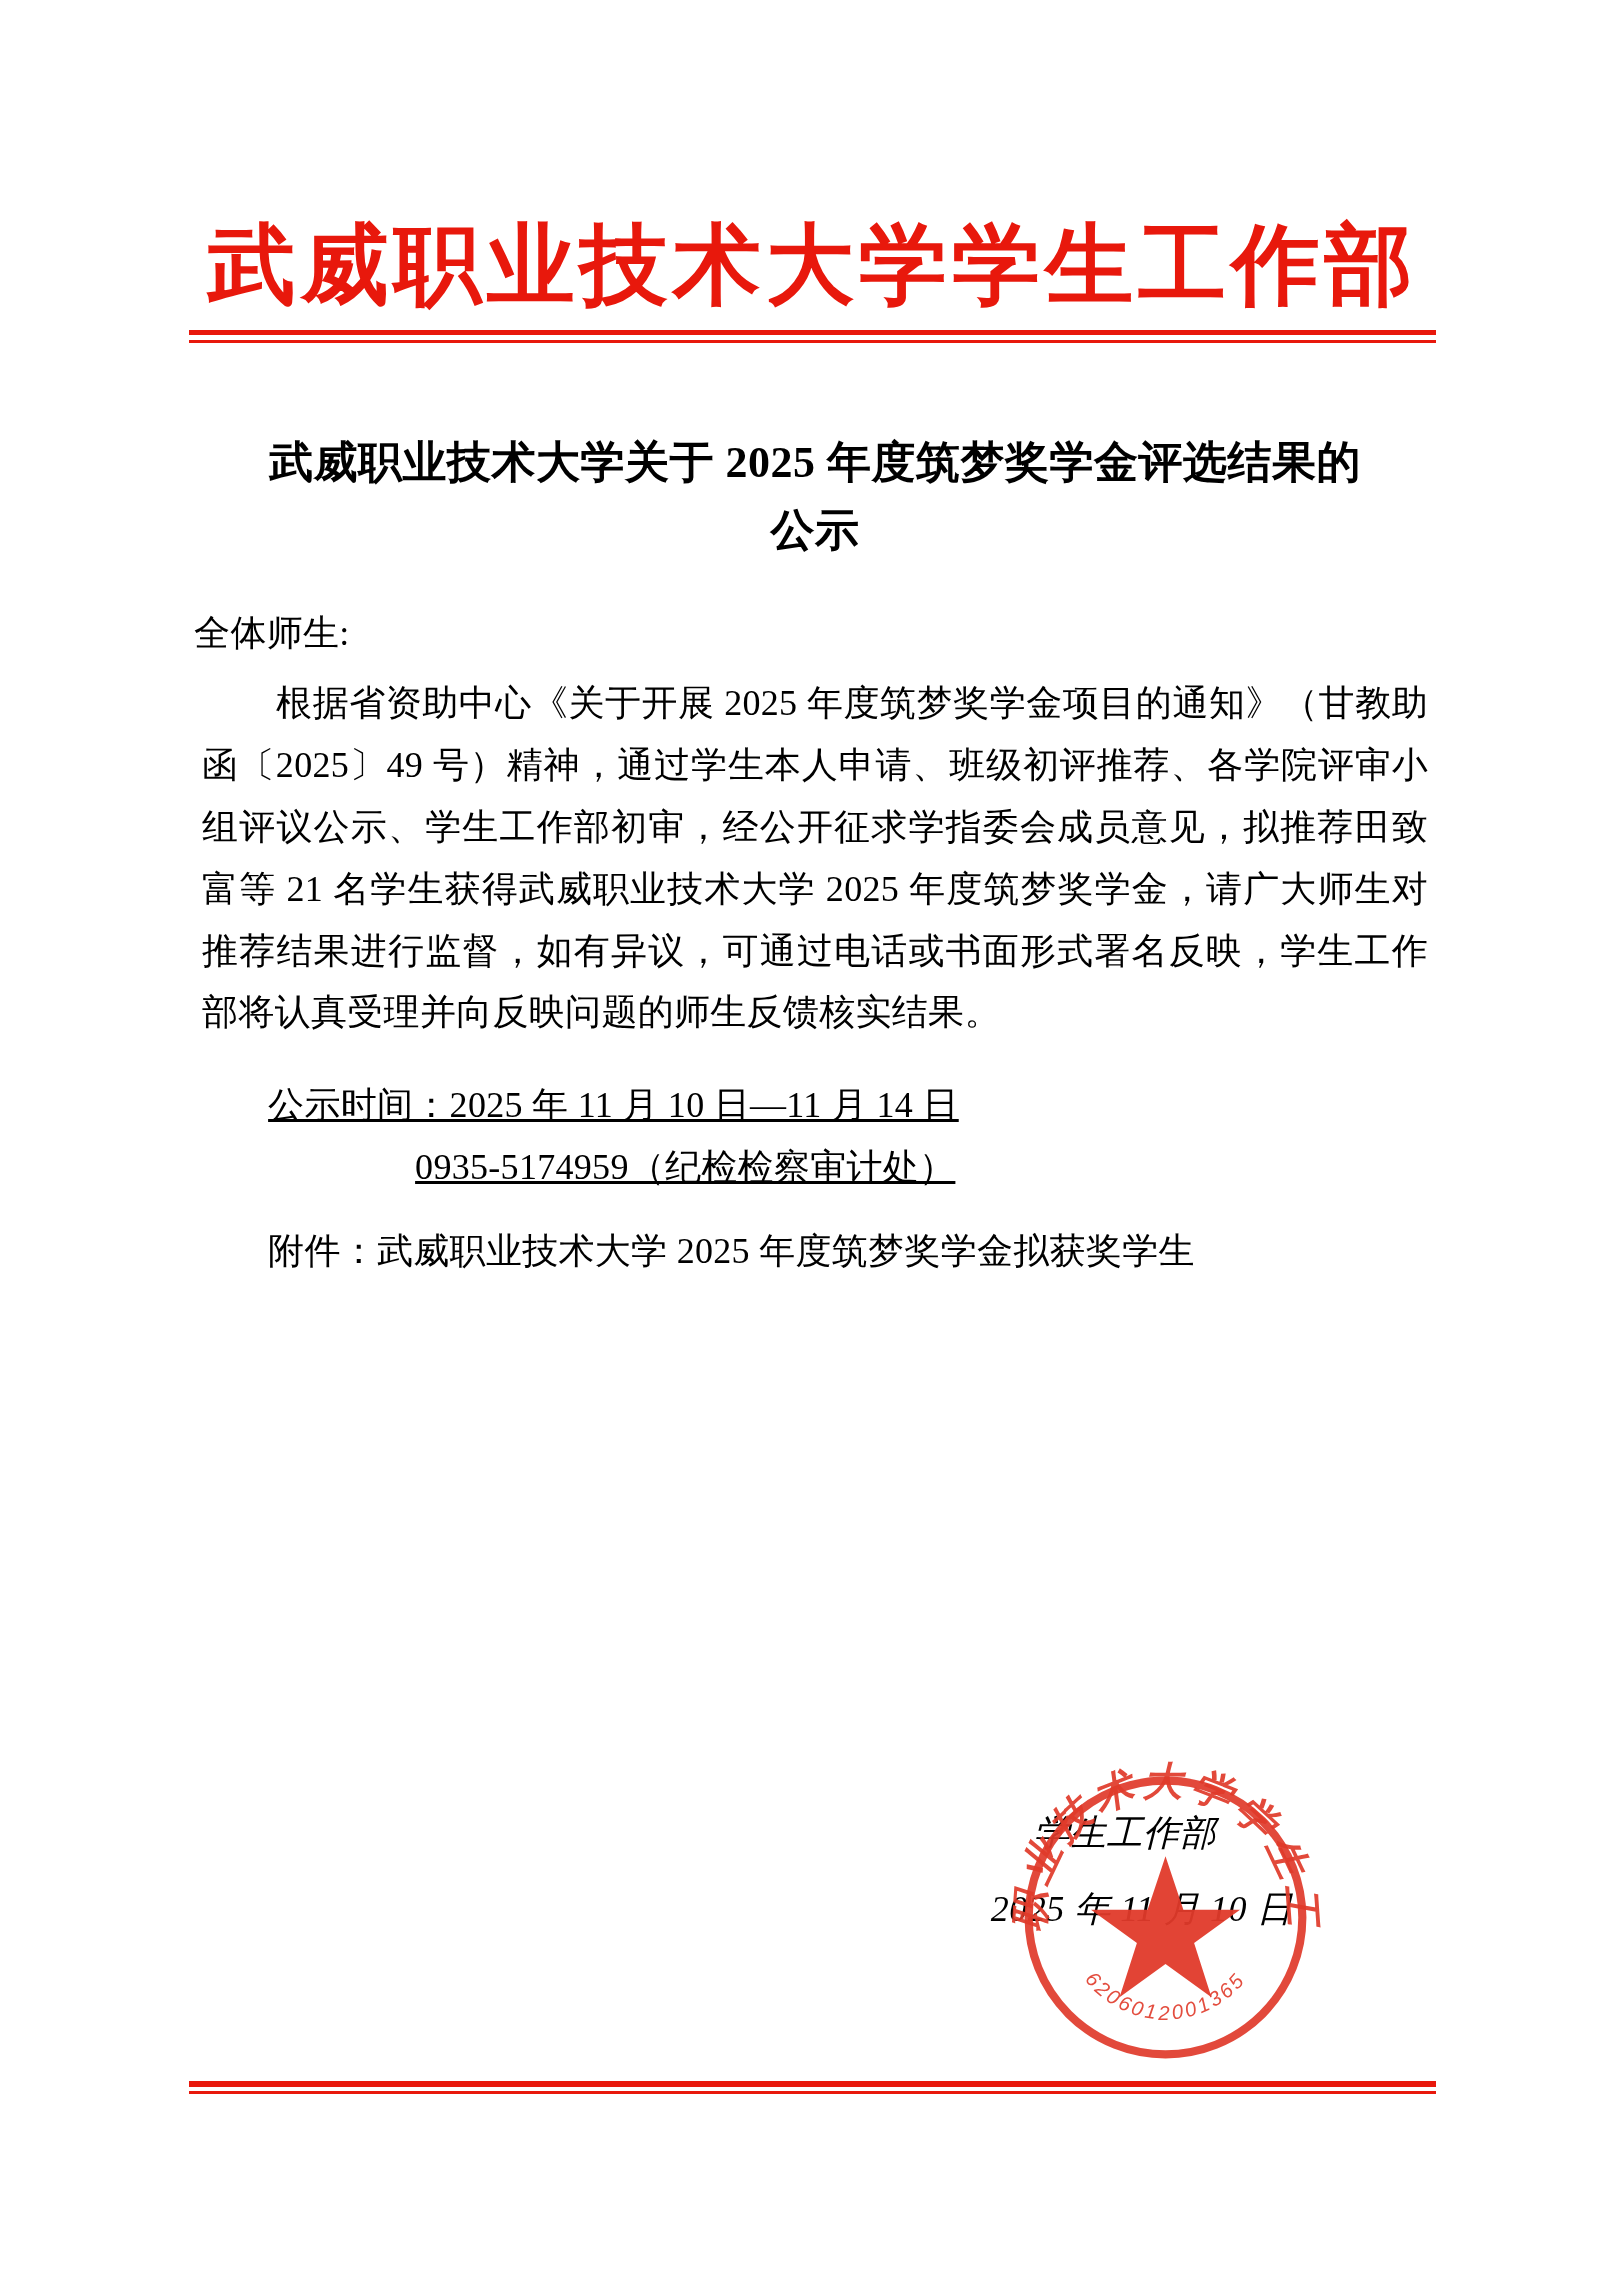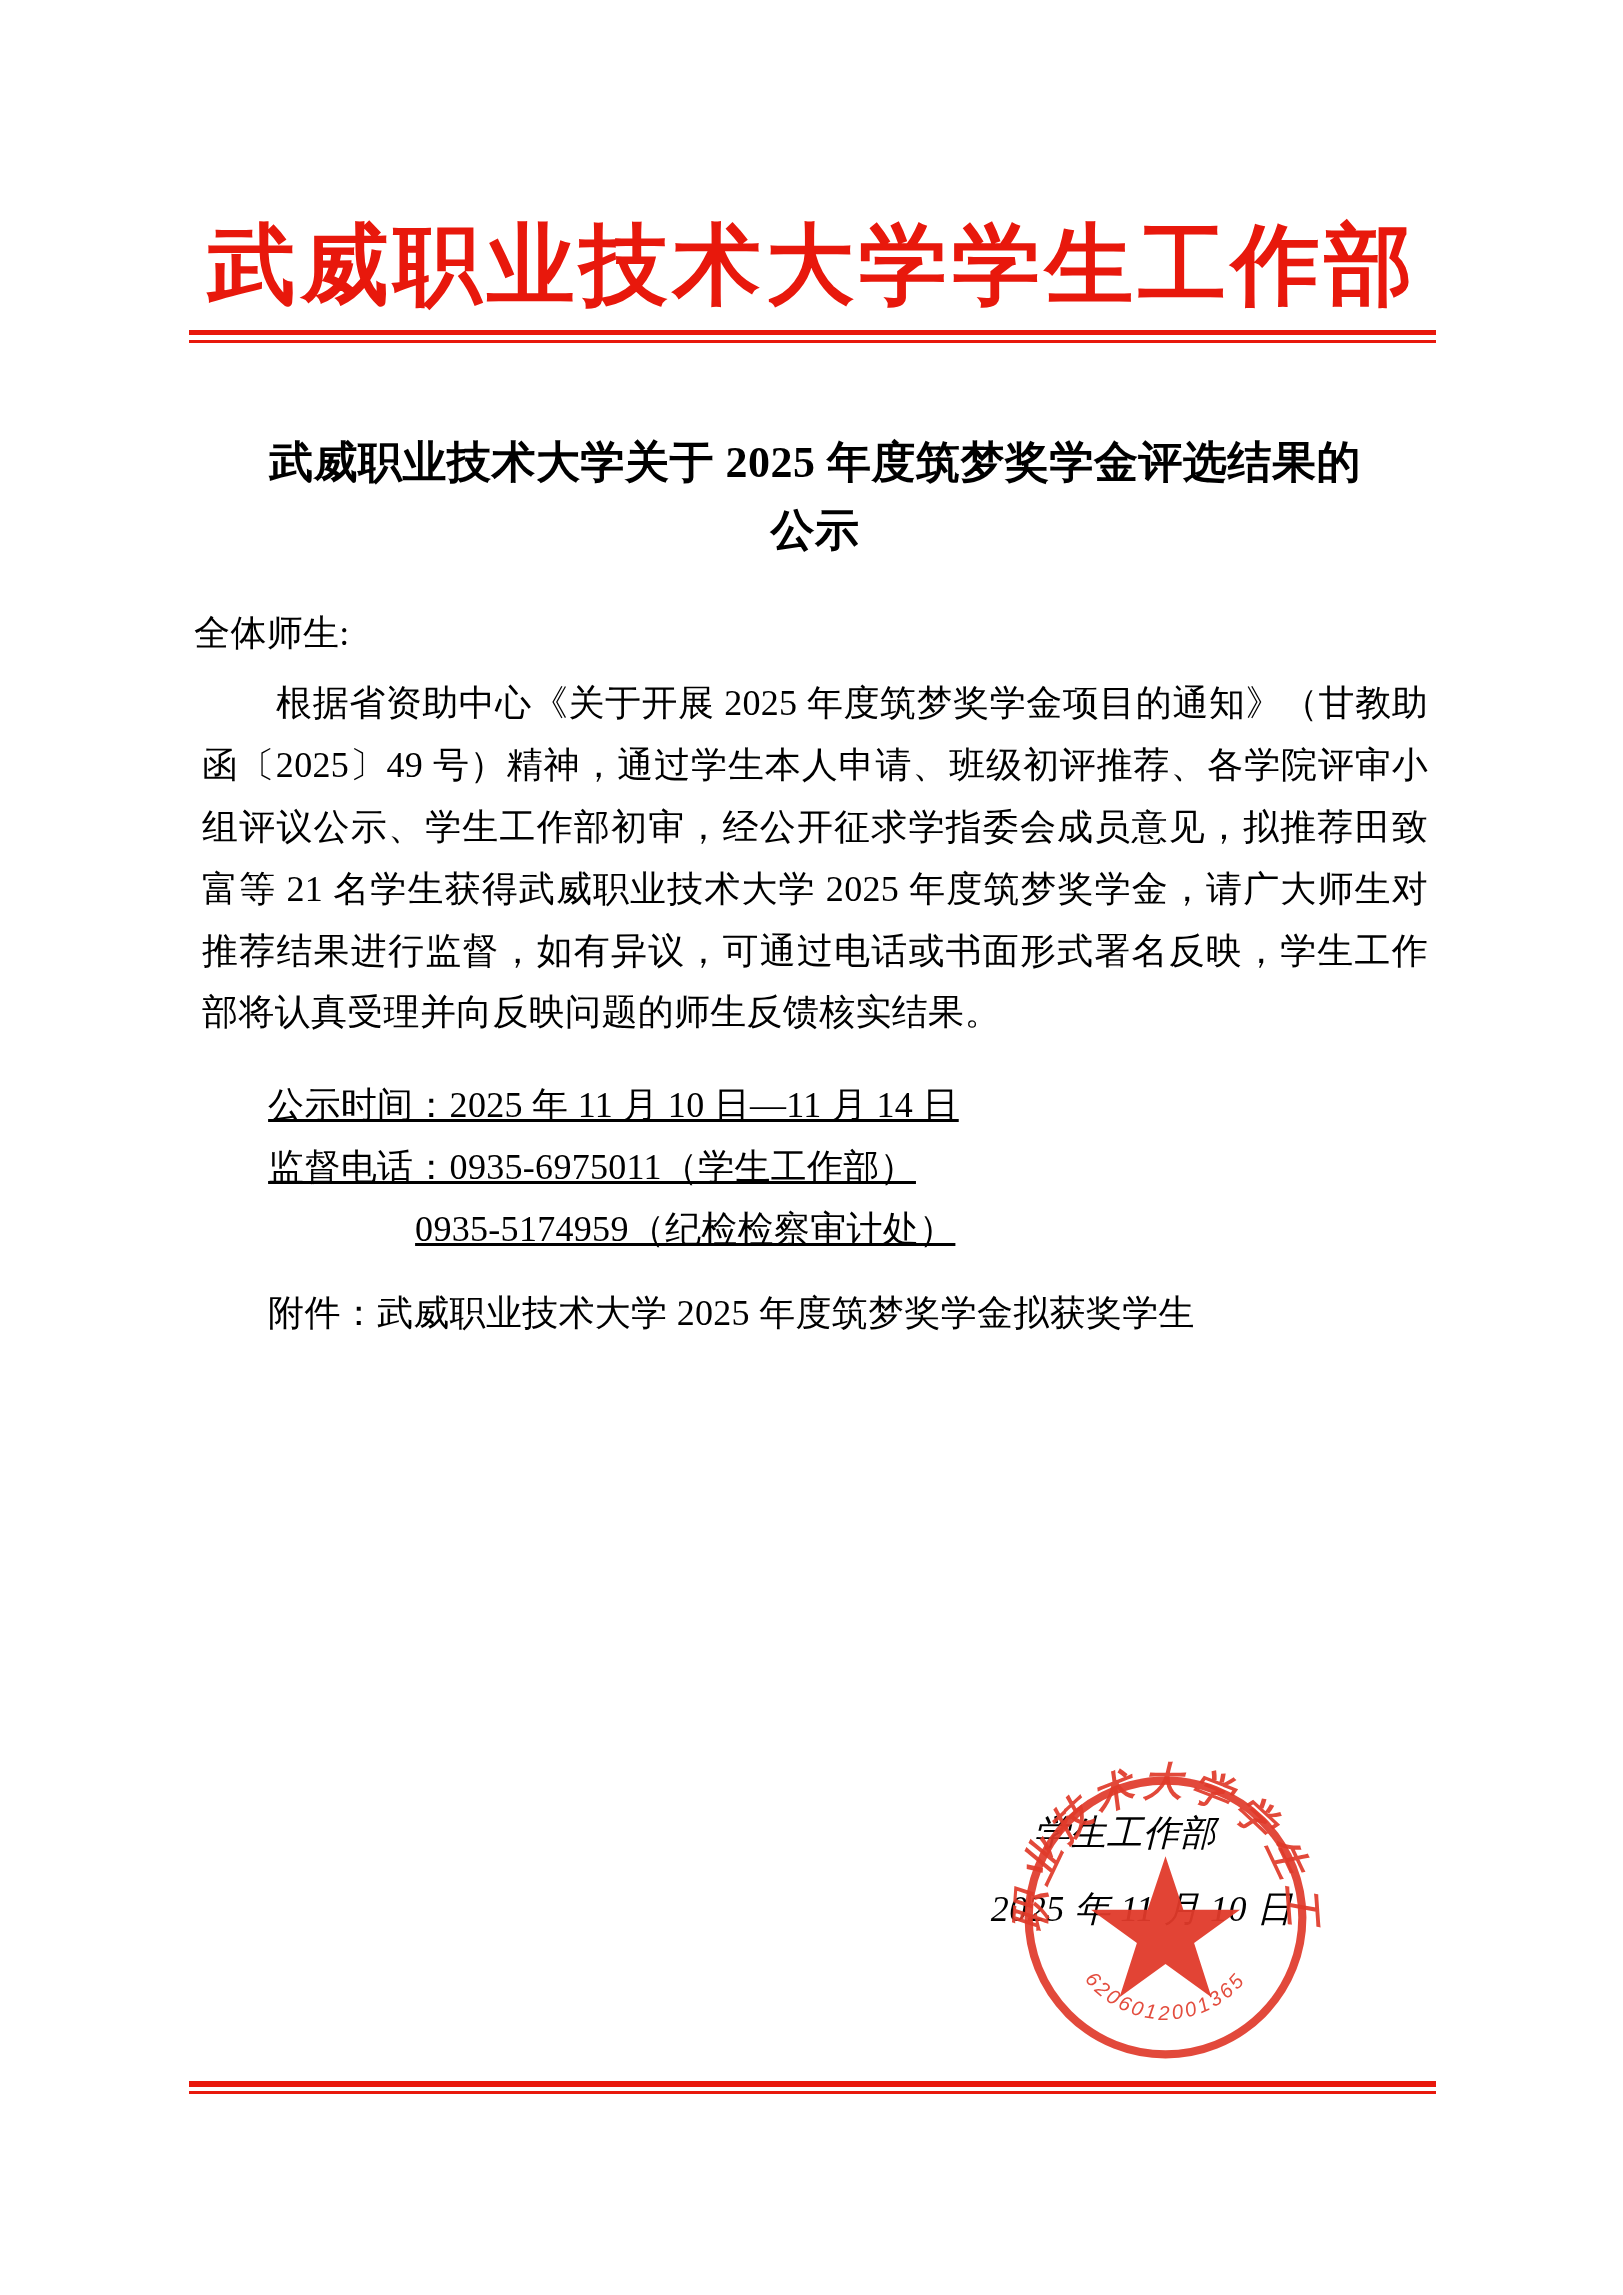--- a/index.html
+++ b/index.html
@@ -184,21 +184,20 @@
 
     <div class="body-block">
       <p class="salutation">全体师生:</p>
 
       <p class="para">根据省资助中心《关于开展 2025 年度筑梦奖学金项目的通知》（甘教助函〔2025〕49 号）精神，通过学生本人申请、班级初评推荐、各学院评审小组评议公示、学生工作部初审，经公开征求学指委会成员意见，拟推荐田致富等 21 名学生获得武威职业技术大学 2025 年度筑梦奖学金，请广大师生对推荐结果进行监督，如有异议，可通过电话或书面形式署名反映，学生工作部将认真受理并向反映问题的师生反馈核实结果。</p>
 
       <div class="spacer-md"></div>
 
       <p class="info-line">公示时间：2025 年 11 月 10 日—11 月 14 日</p>
 
-      <p class="info-line">监督电话：0935-6975011（学生工作部）</p>
 
       <p class="info-line sub">0935-5174959（纪检检察审计处）</p>
 
       <div class="spacer-md"></div>
 
       <p class="attach">附件：武威职业技术大学 2025 年度筑梦奖学金拟获奖学生</p>
     </div>
 
     <div class="sign-block">
       <div class="sign-dept">学生工作部</div>

